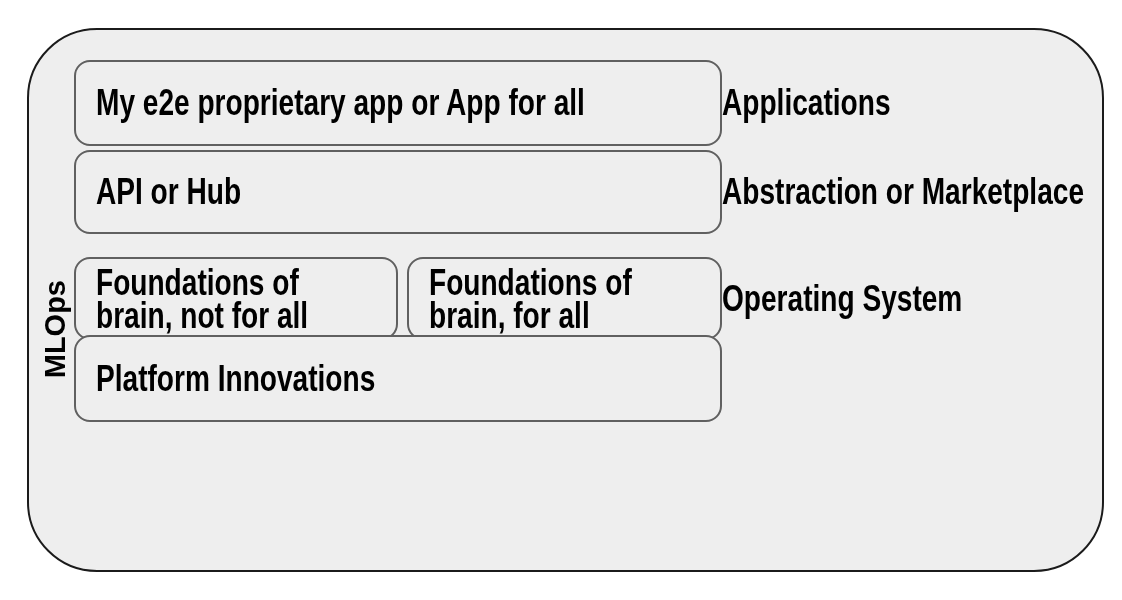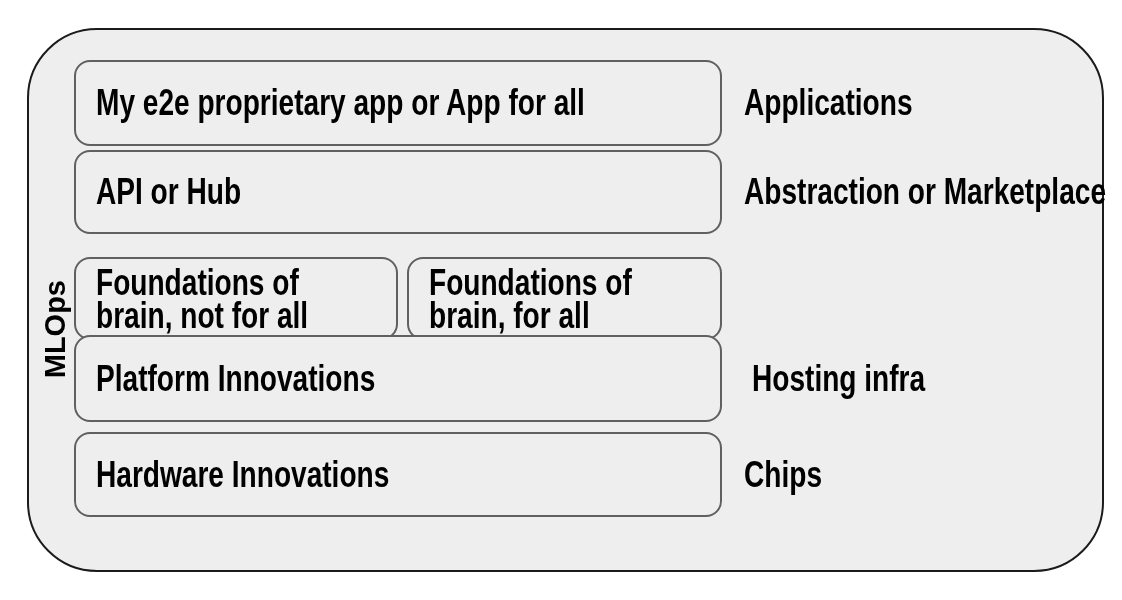--- a/index.html
+++ b/index.html
@@ -70,21 +70,21 @@
     align-items: center;
     padding-left: 20px;
     overflow: visible;
   }
   .box-w-full { width: 648px; }
   .box-w-half1 { width: 324px; margin-right: 9px; }
   .box-w-half2 { width: 315px; }
 
   .row-label {
     flex: 0 0 auto;
-    margin-left: 22px;
+    margin-left: 0;
     overflow: visible;
   }
 
   .sq {
     display: inline-block;
     transform: scaleX(0.78);
     transform-origin: 0 50%;
     font-size: 36px;
     font-weight: bold;
     color: var(--text);
@@ -133,34 +133,26 @@
 
     <div class="row row-3">
       <div class="box box-w-half1">
         <span class="sq multiline">Foundations of
 brain, not for all</span>
       </div>
       <div class="box box-w-half2">
         <span class="sq multiline">Foundations of
 brain, for all</span>
       </div>
+      <div class="row-label">
+        <span class="sq">Operating System</span>
+      </div>
     </div>
 
     <div class="row row-4">
       <div class="box box-w-full">
         <span class="sq">Platform Innovations</span>
       </div>
-      <div class="row-label">
-        <span class="sq">Hosting infra</span>
-      </div>
     </div>
 
-    <div class="row row-5">
-      <div class="box box-w-full">
-        <span class="sq">Hardware Innovations</span>
-      </div>
-      <div class="row-label">
-        <span class="sq">Chips</span>
-      </div>
-    </div>
 
   </div>
 </div>
 
 </body></html>

